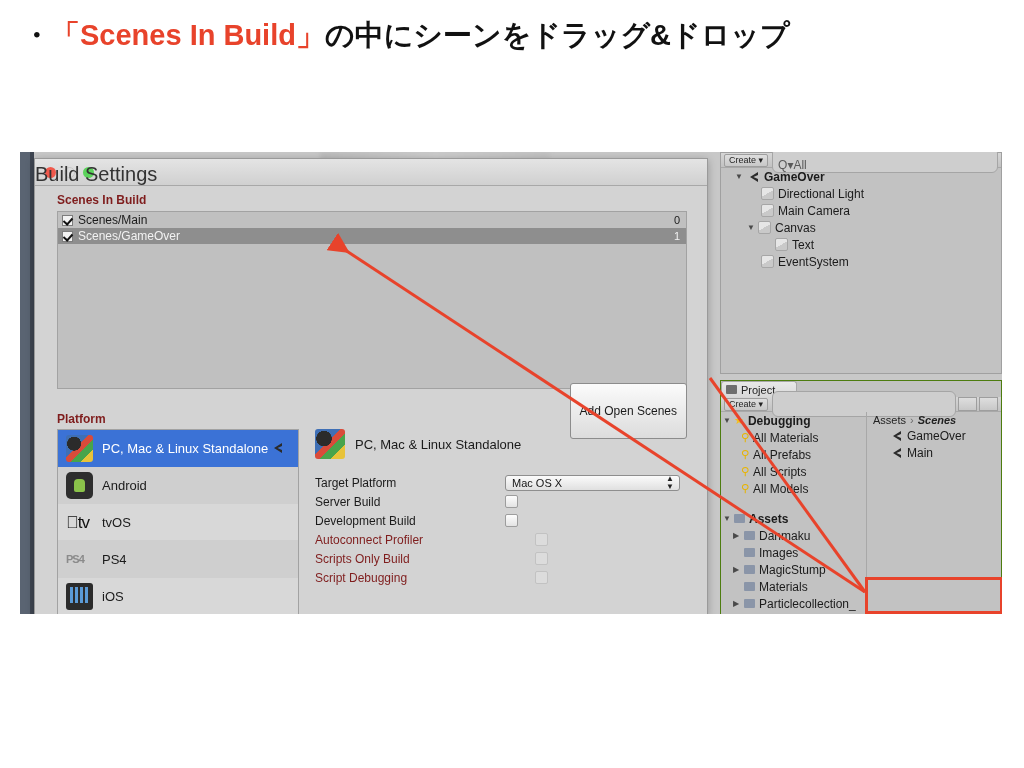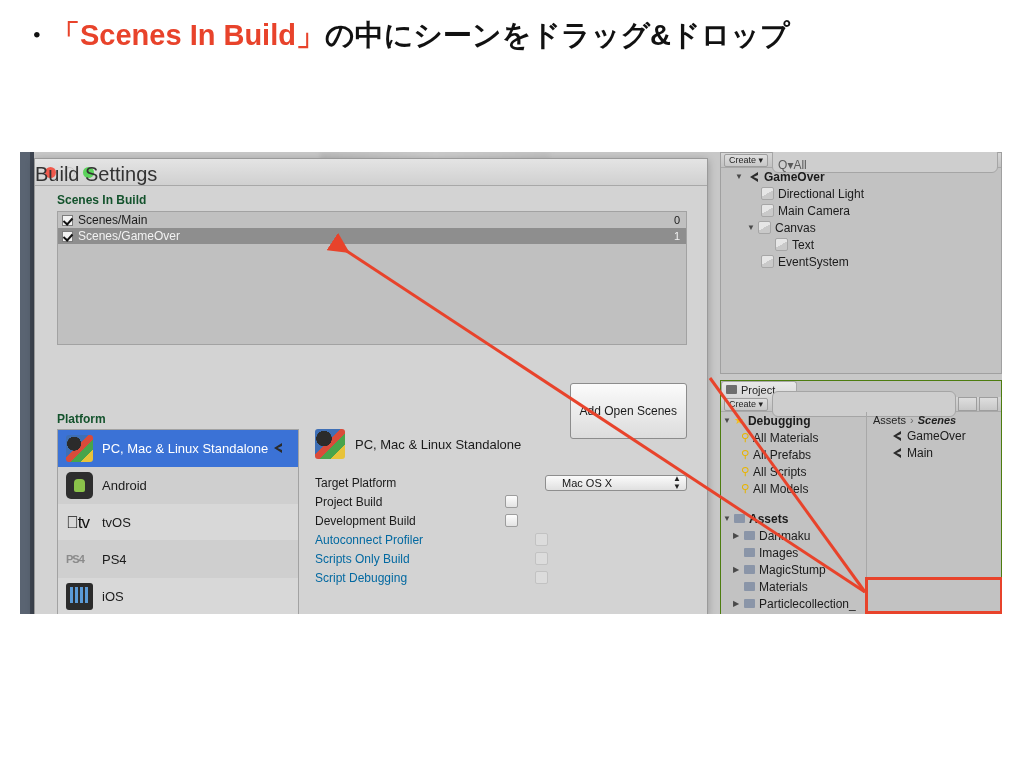--- a/index.html
+++ b/index.html
@@ -41,25 +41,25 @@
     border-bottom:1px solid #a8a8a8;position:relative;
   }
   .tl{position:absolute;top:8px;width:11px;height:11px;border-radius:50%;}
   .tl.close{left:10px;background:#f0594c;}
   .tl.min{left:29px;background:#dedede;border:1px solid #c6c6c6;box-sizing:border-box;}
   .tl.max{left:48px;background:#5bd35b;}
   .title-text{
     position:absolute;left:0;right:0;top:4px;text-align:left;
     font-size:20px;color:#333;
   }
-  .section-label{font-size:12px;font-weight:bold;color:#14532d;}
+  .section-label{font-size:12px;font-weight:bold;color:#7f1d1d;}
 
   #scenes-head{position:absolute;left:22px;top:34px;}
   #scenes-list{
-    position:absolute;left:22px;top:52px;width:630px;height:134px;
+    position:absolute;left:22px;top:52px;width:630px;height:178px;
     background:#c0c0c0;border:1px solid #a2a2a2;box-sizing:border-box;
   }
   .scene-row{
     height:16px;display:flex;align-items:center;position:relative;
     font-size:12px;color:#1b1b1b;padding-left:4px;box-sizing:border-box;
   }
   .scene-row.sel{background:#8e8e8e;color:#f2f2f2;}
   .scene-row .cb{
     width:11px;height:11px;background:#f3f3f3;border:1px solid #7d7d7d;
     margin-right:5px;position:relative;box-sizing:border-box;flex:none;
@@ -103,30 +103,30 @@
   .ico-ps4{font-size:11px;color:#8b8b8b;line-height:27px;font-weight:bold;letter-spacing:-1px;}
   .ico-ios{background:#2b2b2b;border-radius:3px;}
   .ico-ios:after{content:"";position:absolute;left:4px;top:4px;right:4px;bottom:7px;
      background:repeating-linear-gradient(90deg,#5b9ad6 0 3px,#2b2b2b 3px 5px);}
 
   
   #settings{position:absolute;left:280px;top:270px;width:372px;height:186px;}
   #settings-title{display:flex;align-items:center;font-size:13px;color:#1b1b1b;}
   #settings-title .plat-ico{width:30px;height:30px;margin-right:10px;}
   .field-row{display:flex;align-items:center;height:19px;font-size:12px;color:#1b1b1b;}
-  .field-row.dim{color:#0369a1;gap:30px;}
+  .field-row.dim{color:#7f1d1d;gap:30px;}
   .field-label{width:190px;flex:none;}
   .field-cb{width:13px;height:13px;background:linear-gradient(#fdfdfd,#e3e3e3);
      border:1px solid #9d9d9d;border-radius:2px;box-sizing:border-box;}
   .field-row.dim .field-cb{background:#dcdcdc;border-color:#c2c2c2;}
   .dropdown{
     width:175px;height:16px;font-size:11px;color:#151515;
     background:linear-gradient(#fbfbfb,#e0e0e0);border:1px solid #8e8e8e;
     border-radius:3px;box-sizing:border-box;display:flex;align-items:center;
-    padding:0 16px;position:relative;margin-left:40px;
+    padding:0 6px;position:relative;
   }
   .dropdown .arrows{position:absolute;right:5px;font-size:8px;line-height:8px;color:#222;}
 
   
   #hierarchy{
     position:absolute;left:700px;top:0;width:282px;height:222px;
     background:#c2c2c2;border:1px solid #a0a0a0;box-sizing:border-box;
   }
   .panel-toolbar{
     height:15px;background:linear-gradient(#d6d6d6,#c2c2c2);
@@ -270,21 +270,21 @@
       </div>
       <div style="height:14px"></div>
       <div class="field-row">
         <span class="field-label">Target Platform</span>
         <span class="dropdown">
           <span>Mac OS X</span>
           <span class="arrows">▲<br>▼</span>
         </span>
       </div>
       <div class="field-row">
-        <span class="field-label">Project Build</span>
+        <span class="field-label">Server Build</span>
         <span class="field-cb"></span>
       </div>
       <div class="field-row">
         <span class="field-label">Development Build</span>
         <span class="field-cb"></span>
       </div>
       <div class="field-row dim">
         <span class="field-label">Autoconnect Profiler</span>
         <span class="field-cb"></span>
       </div>

